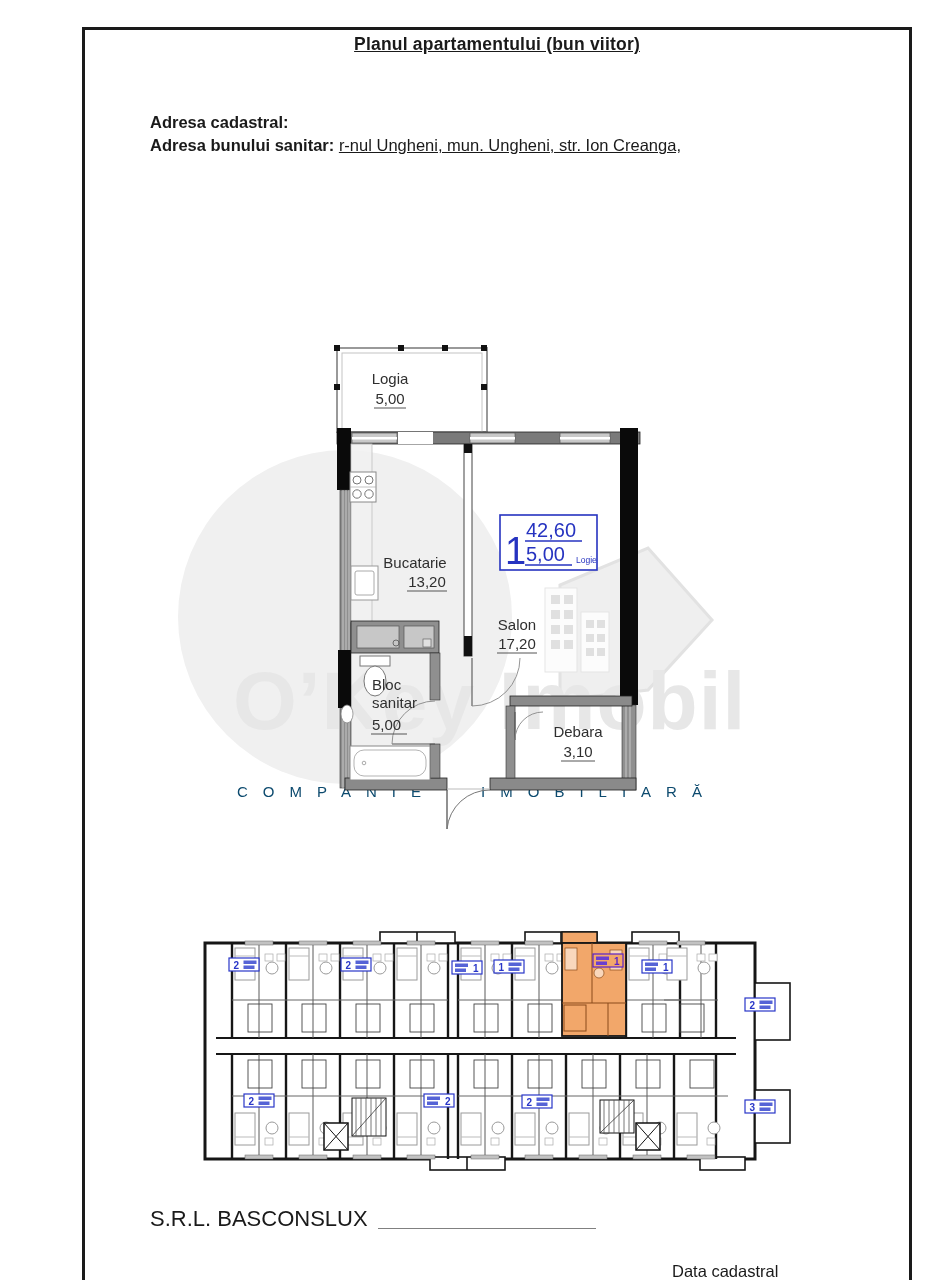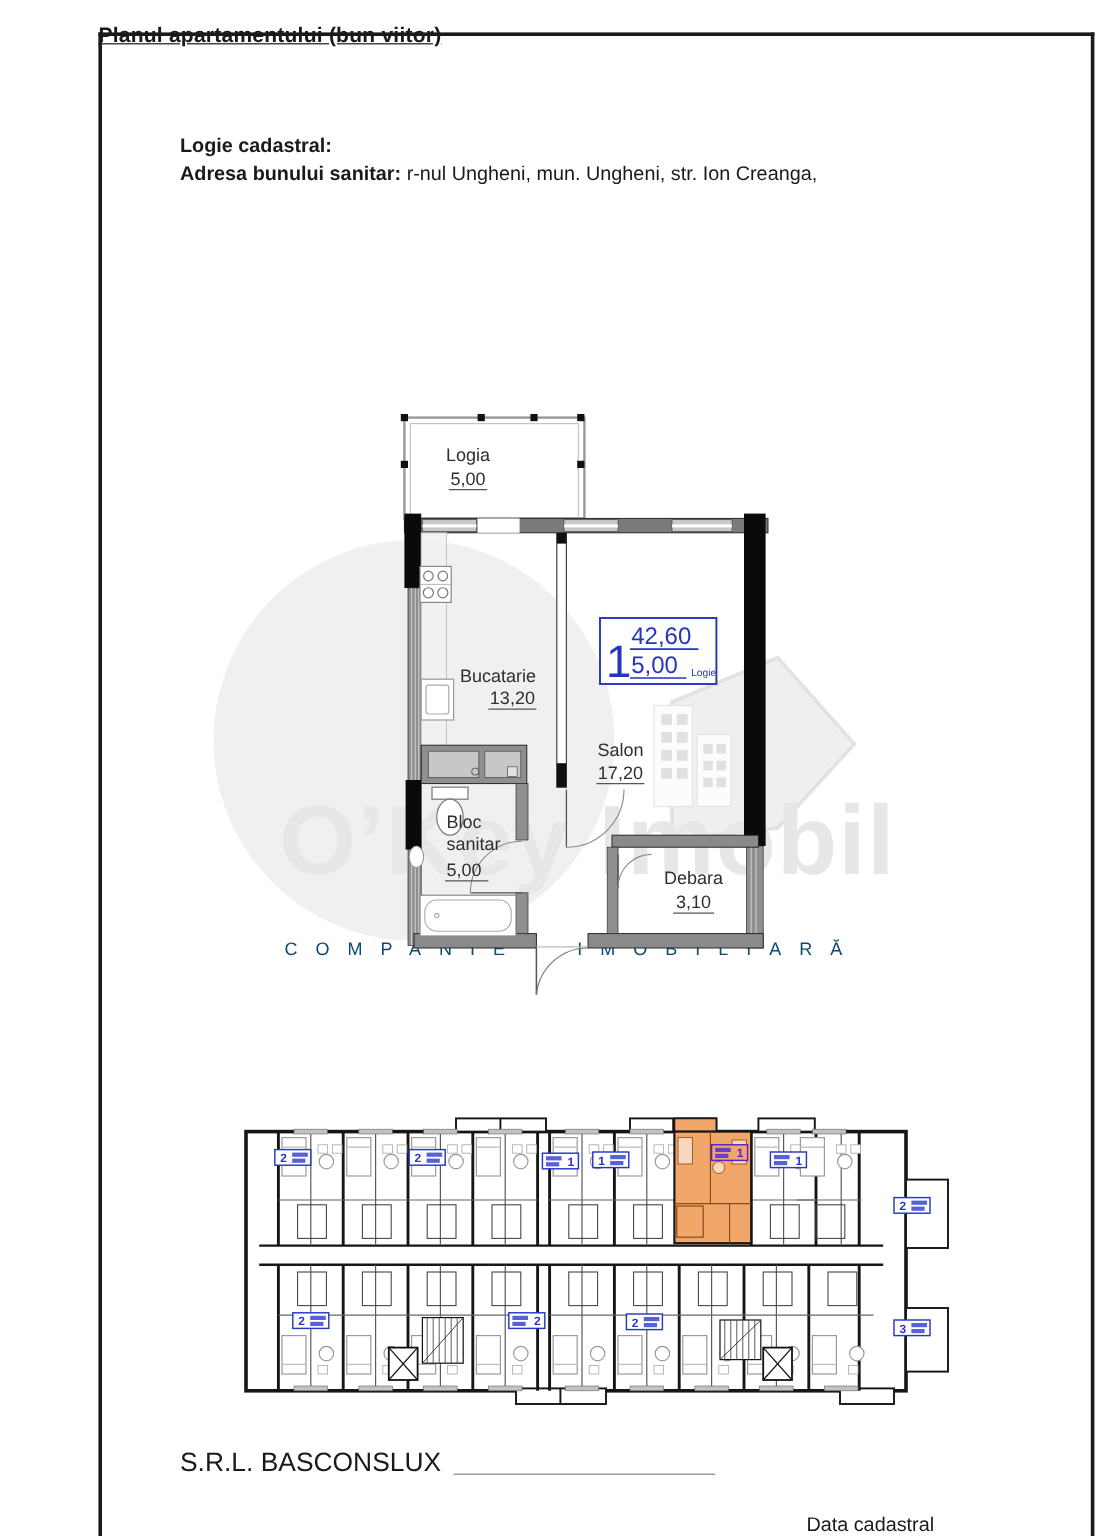--- a/index.html
+++ b/index.html
@@ -1,24 +1,24 @@
 <!DOCTYPE html>
 <html><head>
 <meta charset="utf-8">
 <style>
   html,body{margin:0;padding:0;background:#fff;}
   #page{position:relative;width:932px;height:1280px;background:#ffffff;overflow:hidden;
         font-family:"Liberation Sans",sans-serif;color:#1a1a1a;}
   .abs{position:absolute;}
   #page-border{left:82px;top:27px;width:824px;height:1260px;border:3px solid #1a1a1a;border-bottom:none;}
-  #doc-title{left:82px;top:19px;width:830px;font-size:17.5px;font-weight:bold;
+  #doc-title{left:82px;top:34px;width:830px;text-align:center;font-size:17.5px;font-weight:bold;
              text-decoration:underline;letter-spacing:.2px;}
   #cadastral-block{left:150px;top:111px;font-size:16.5px;line-height:23px;}
   .lbl-b{font-weight:bold;}
-  .addr-val{}
+  .addr-val{text-decoration:underline;}
   
   #wm-brand{left:233px;top:660px;font-size:82px;font-weight:bold;color:#e7e7e7;line-height:1;
             letter-spacing:1px;white-space:nowrap;}
   #wm-tagline{left:237px;top:783px;font-size:15px;color:#0c4a6e;letter-spacing:15px;word-spacing:26px;
               white-space:nowrap;}
   
   #footer-company{left:150px;top:1206px;font-size:22px;}
   #sig-line{display:inline-block;width:218px;border-bottom:1.5px solid #808080;transform:translateY(3px);margin-left:10px;}
   #footer-date{left:672px;top:1262px;font-size:16.5px;}
   svg text{font-family:"Liberation Sans",sans-serif;}
@@ -51,21 +51,21 @@
     </g>
   </svg>
   <div class="abs" id="wm-brand">O’Key Imobil</div>
   <div class="abs" id="wm-tagline">COMPANIE IMOBILIARĂ</div>
 
   <div class="abs" id="page-border"></div>
 
   <div class="abs" id="doc-title">Planul apartamentului (bun viitor)</div>
   <div class="abs" id="cadastral-block">
     <div>
-      <span class="lbl-b">Logie cadastral:</span>
+      <span class="lbl-b">Adresa cadastral:</span>
     </div>
     <div>
       <span class="lbl-b">Adresa bunului sanitar:</span>
       <span class="addr-val">r-nul Ungheni, mun. Ungheni, str. Ion Creanga,</span>
     </div>
   </div>
 
   <svg class="abs" style="left:330px;top:340px;" width="365" height="500" viewBox="0 0 365 500">
 
     <g>

